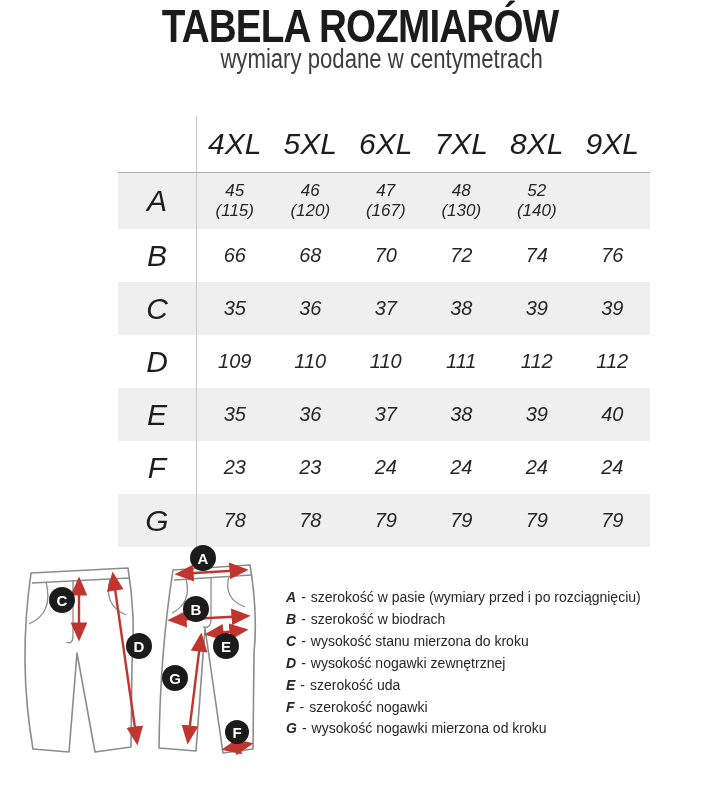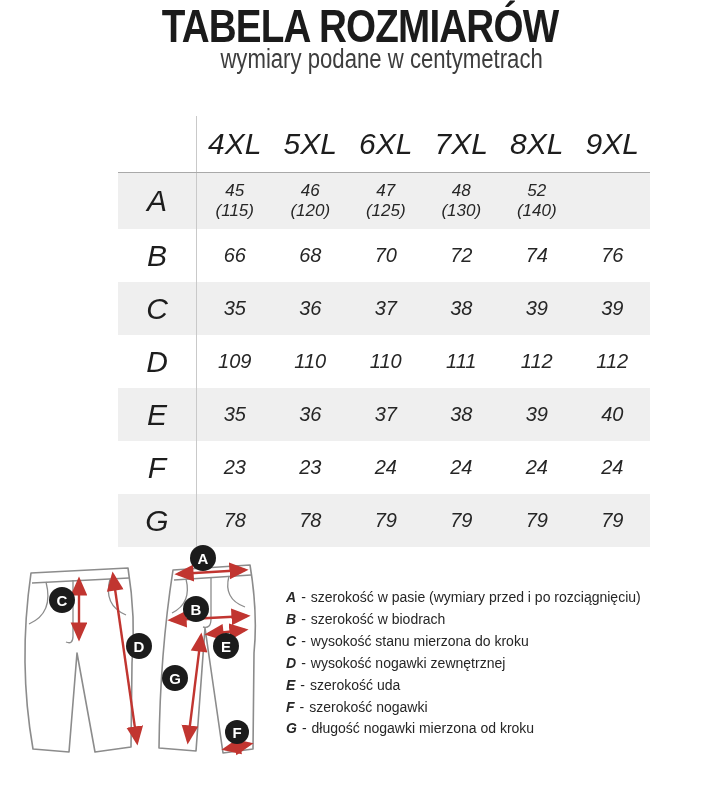--- a/index.html
+++ b/index.html
@@ -59,21 +59,21 @@
     <div class="cell size-h">9XL</div>
   </div>
 
   <div class="t-row row row-a alt">
     <div class="cell label">A</div>
     <div class="cell val two-line">45
 (115)</div>
     <div class="cell val two-line">46
 (120)</div>
     <div class="cell val two-line">47
-(125)</div>
+(167)</div>
     <div class="cell val two-line">48
 (130)</div>
     <div class="cell val two-line">52
 (140)</div>
   </div>
 
   <div class="t-row row">
     <div class="cell label">B</div>
     <div class="cell val">66</div>
     <div class="cell val">68</div>
@@ -207,15 +207,15 @@
   <div class="legend-row">
     <span class="legend-letter">D</span><span class="legend-dash">-</span><span class="legend-text">wysokość nogawki zewnętrznej</span>
   </div>
   <div class="legend-row">
     <span class="legend-letter">E</span><span class="legend-dash">-</span><span class="legend-text">szerokość uda</span>
   </div>
   <div class="legend-row">
     <span class="legend-letter">F</span><span class="legend-dash">-</span><span class="legend-text">szerokość nogawki</span>
   </div>
   <div class="legend-row">
-    <span class="legend-letter">G</span><span class="legend-dash">-</span><span class="legend-text">długość nogawki mierzona od kroku</span>
+    <span class="legend-letter">G</span><span class="legend-dash">-</span><span class="legend-text">wysokość nogawki mierzona od kroku</span>
   </div>
 </div>
 
 </body></html>

